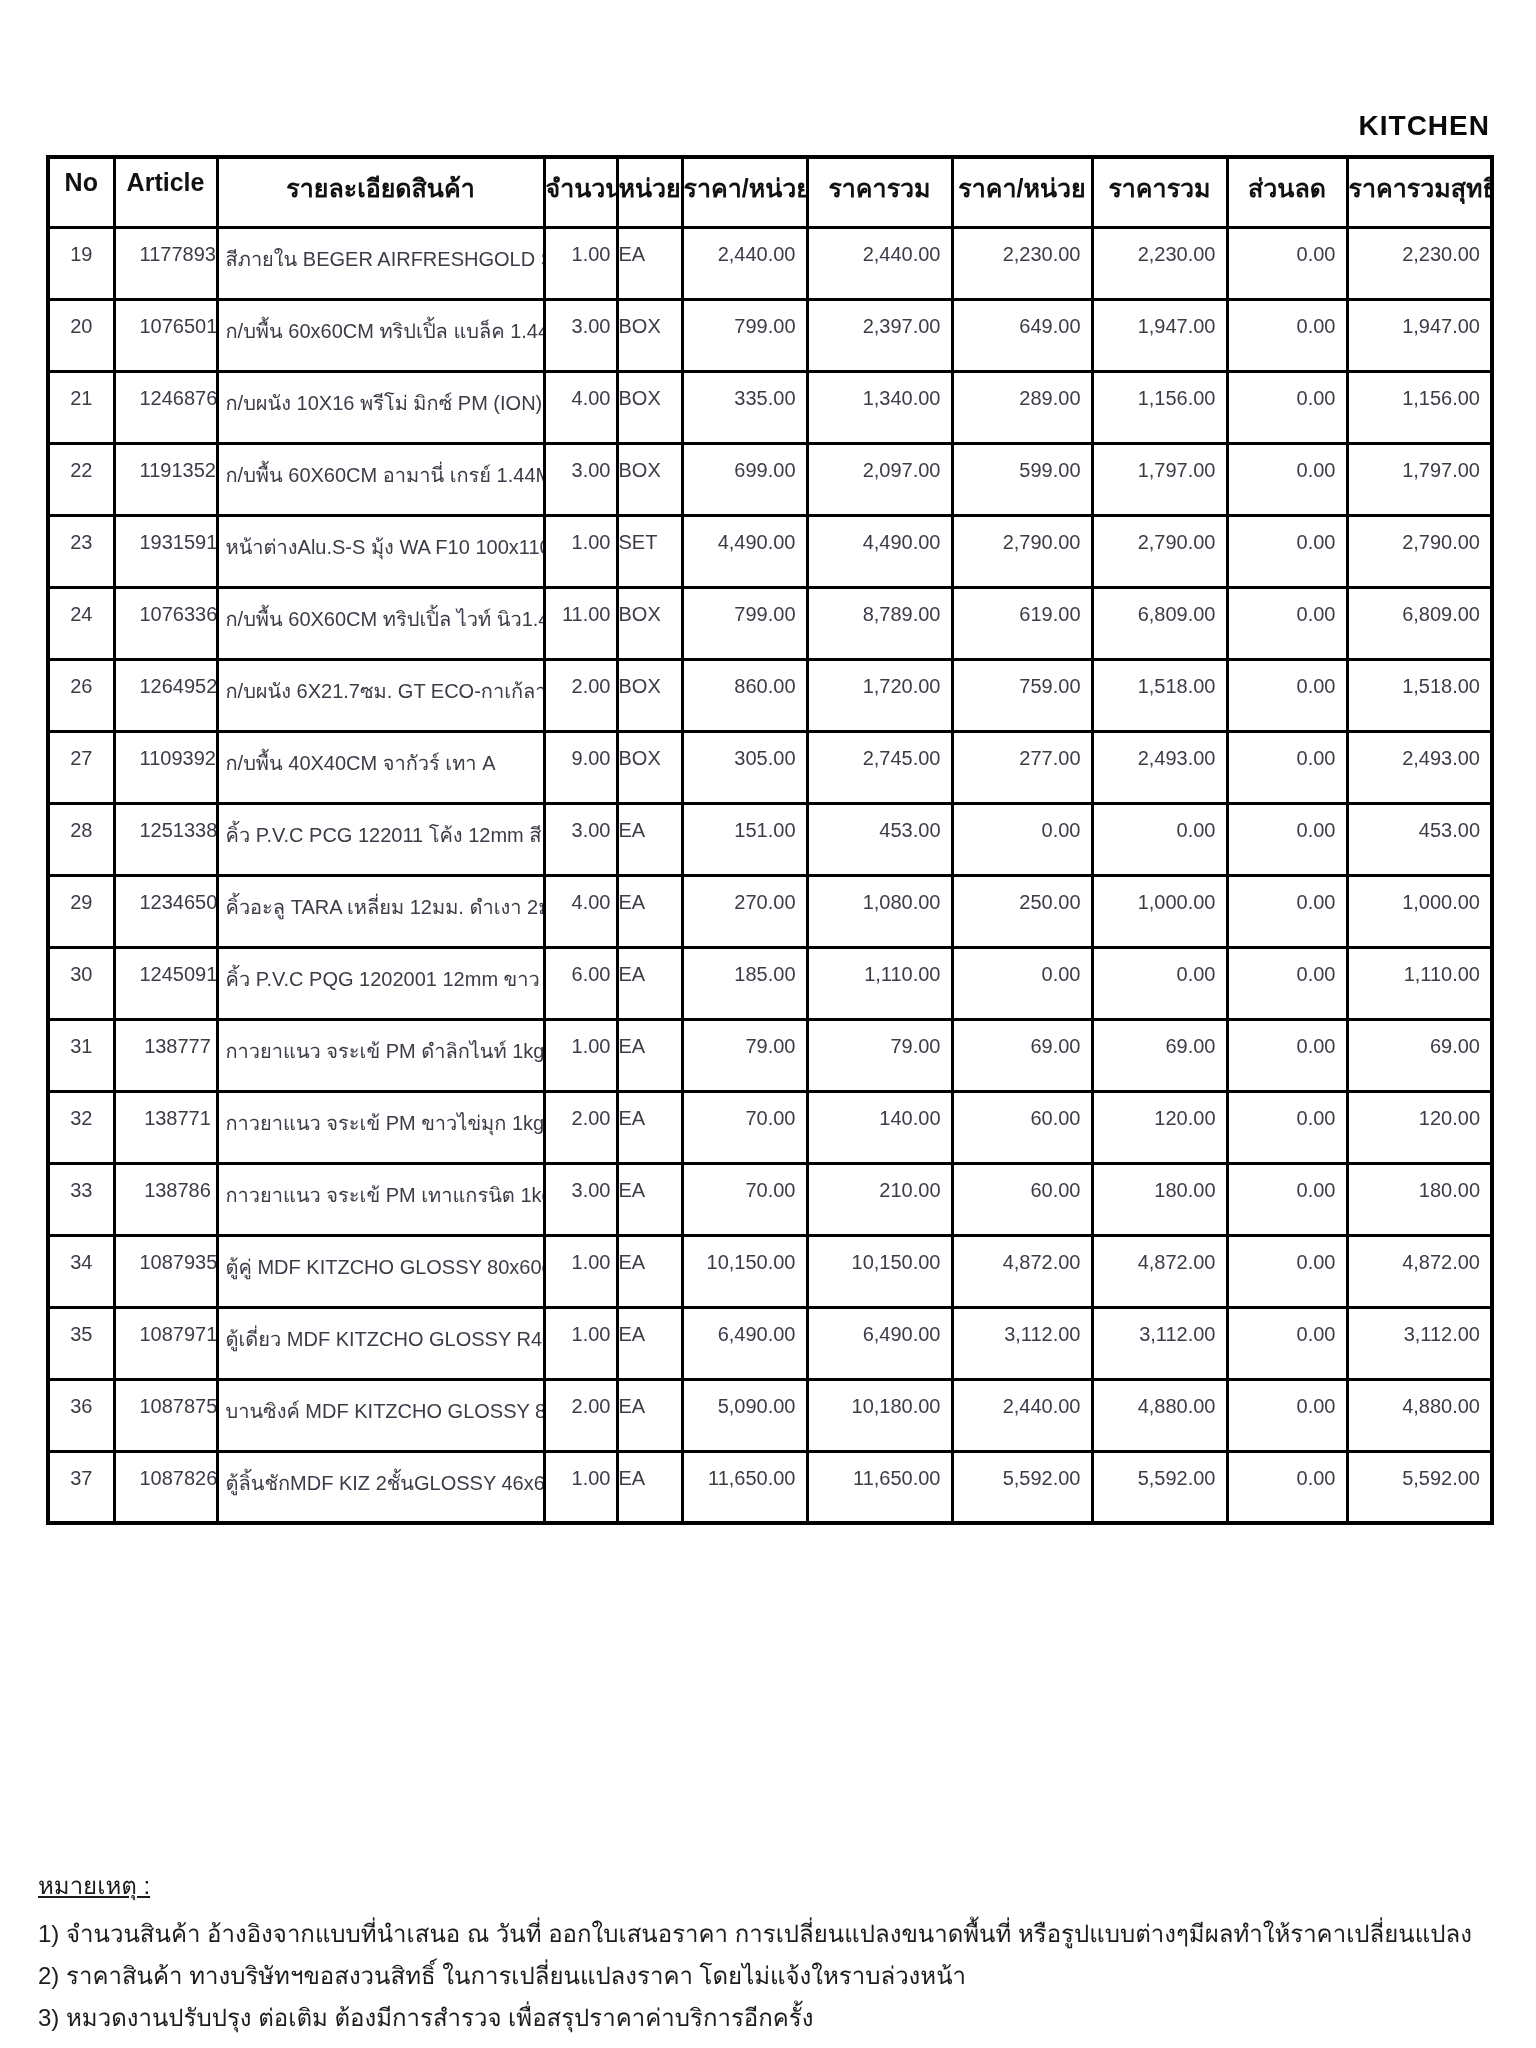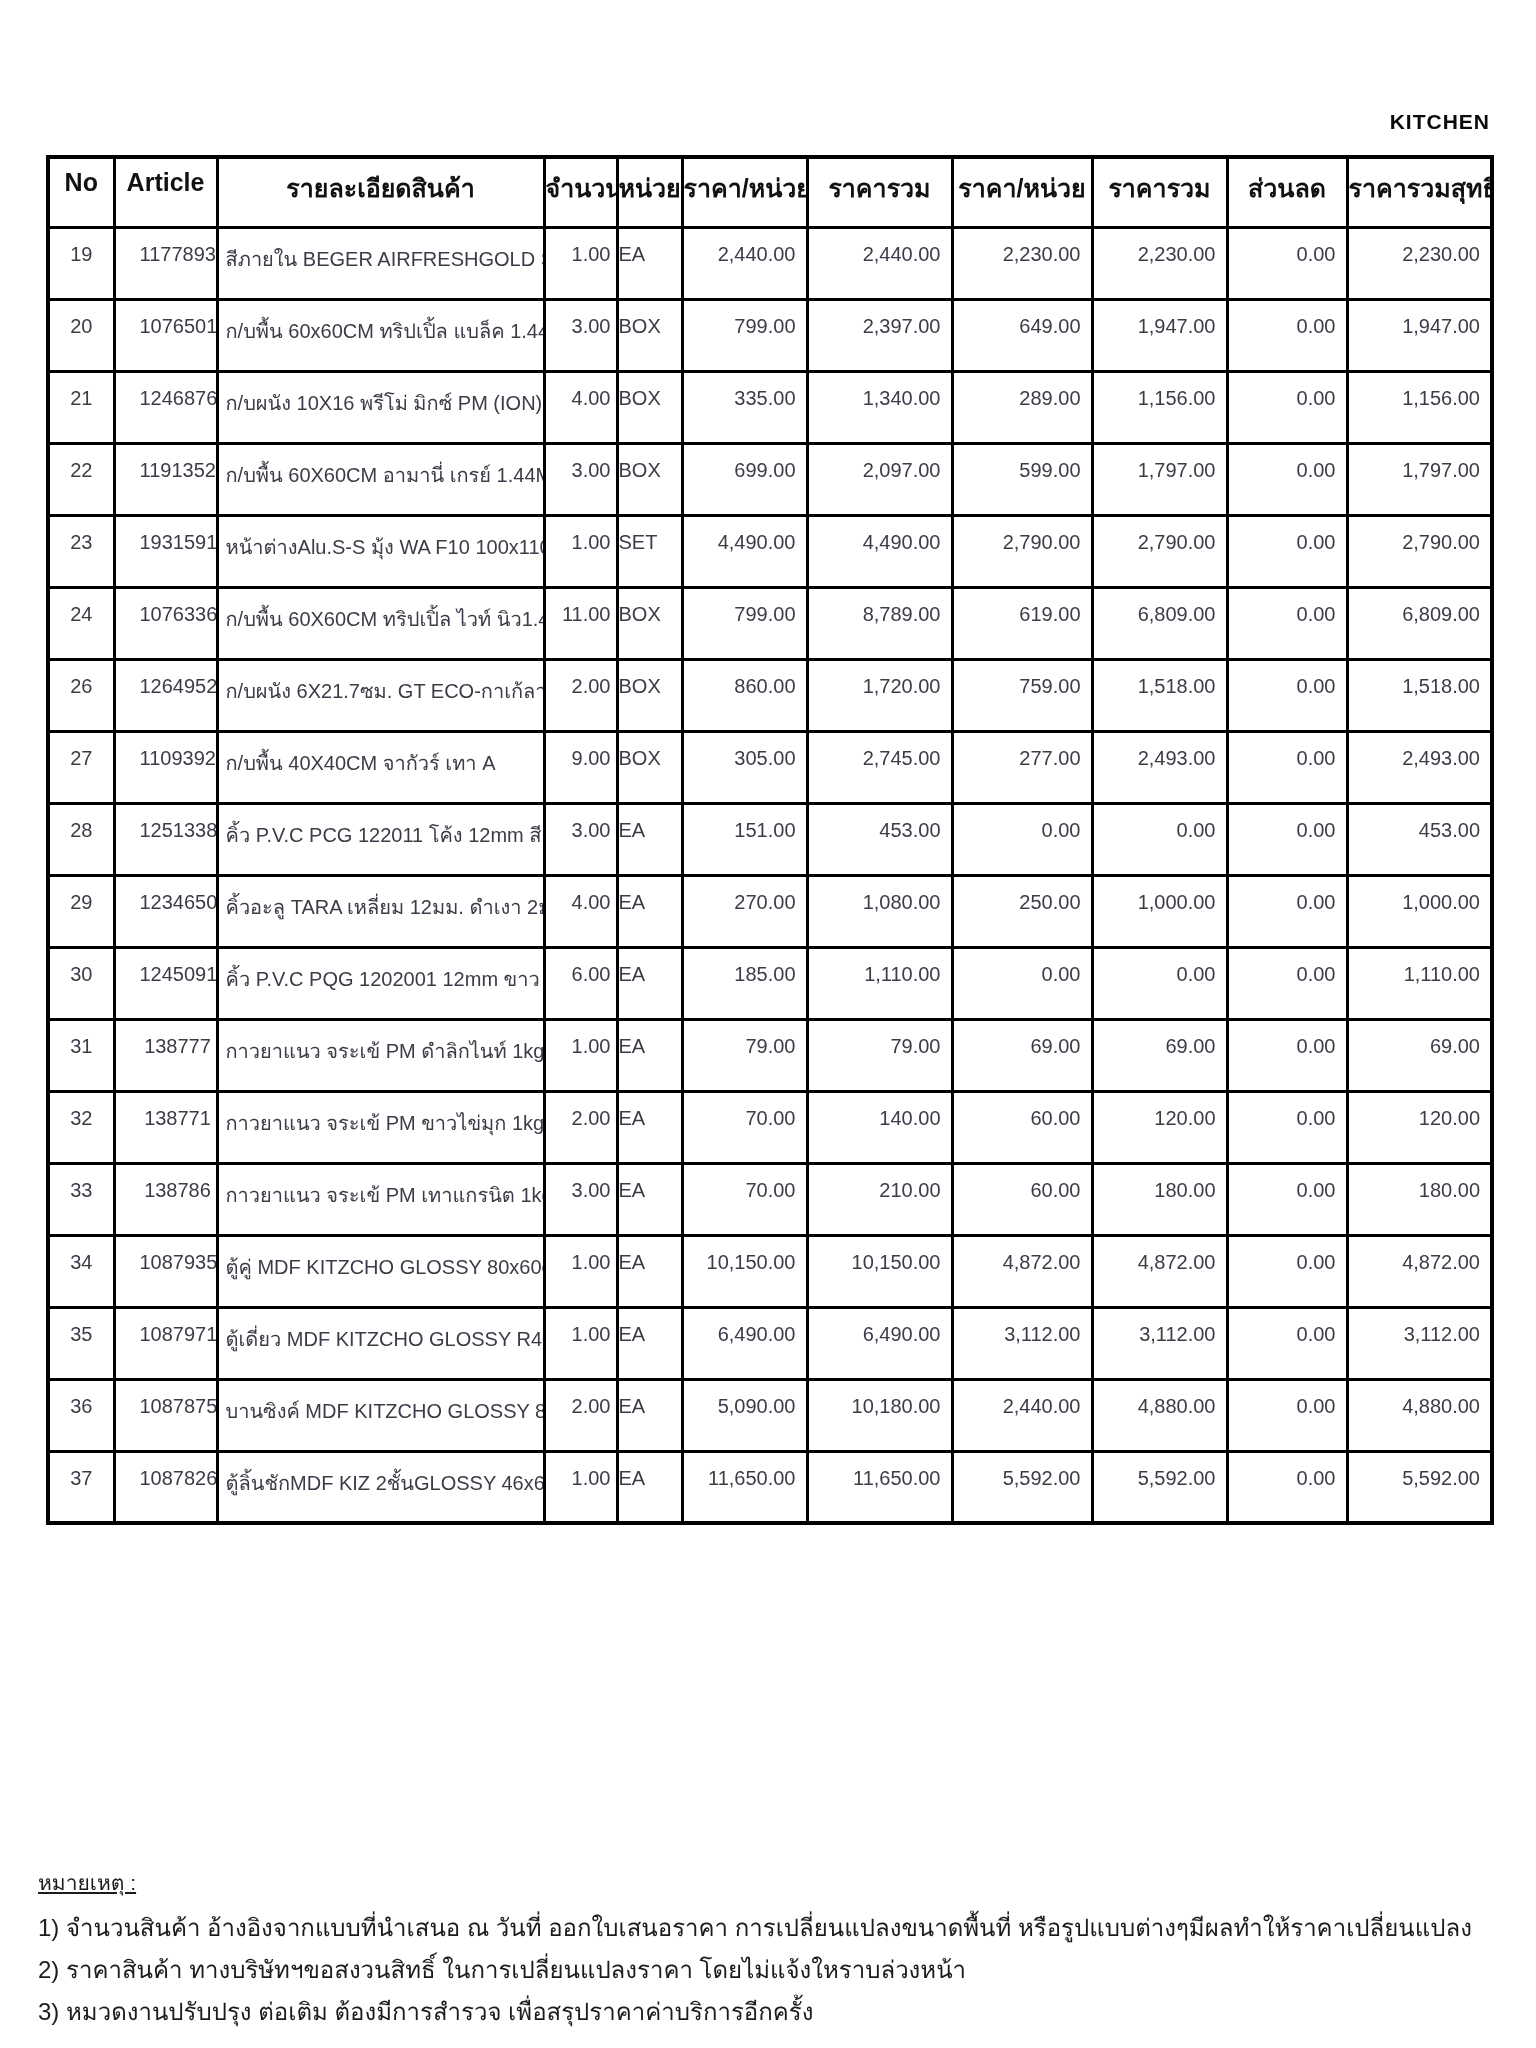--- a/index.html
+++ b/index.html
@@ -8,21 +8,21 @@
     width: 1536px;
     height: 2048px;
     position: relative;
     font-family: "Liberation Sans", sans-serif;
     color: #3c3c48;
   }
   .page-title {
     position: absolute;
     top: 110px;
     right: 46px;
-    font-size: 21px;
+    font-size: 28px;
     font-weight: bold;
     color: #0a0a0a;
     letter-spacing: 1px;
   }
   table.quote {
     position: absolute;
     left: 46px;
     top: 155px;
     width: 1444px;
     border-collapse: collapse;
@@ -69,21 +69,21 @@
   td.c-money { text-align: right; padding-right: 10px; }
   .notes {
     position: absolute;
     left: 38px;
     top: 1866px;
     width: 1460px;
     font-size: 24px;
     color: #1c1c1c;
   }
   .notes-heading {
-    font-size: 21px;
+    font-size: 24px;
     text-decoration: underline;
     margin-bottom: 12px;
   }
   .notes-line { margin-bottom: 9px; line-height: 33px; }
 </style>
 </head>
 <body>
 
 <div class="page-title">KITCHEN</div>
 

